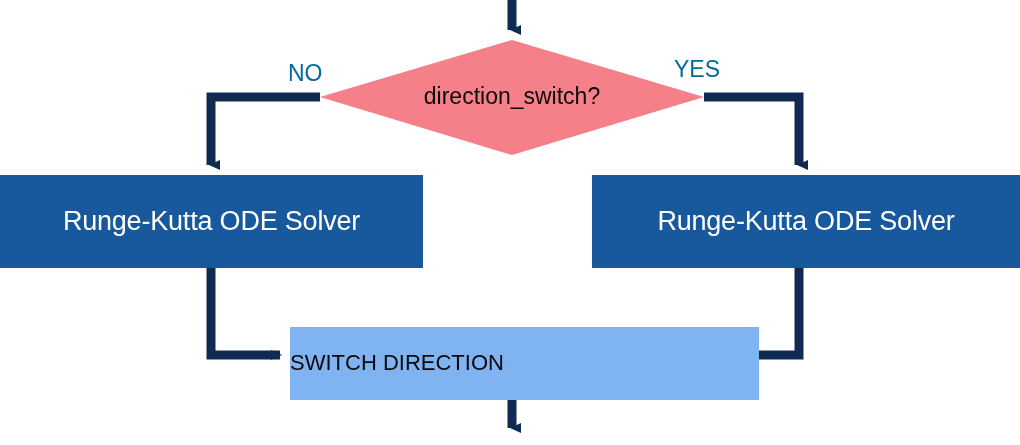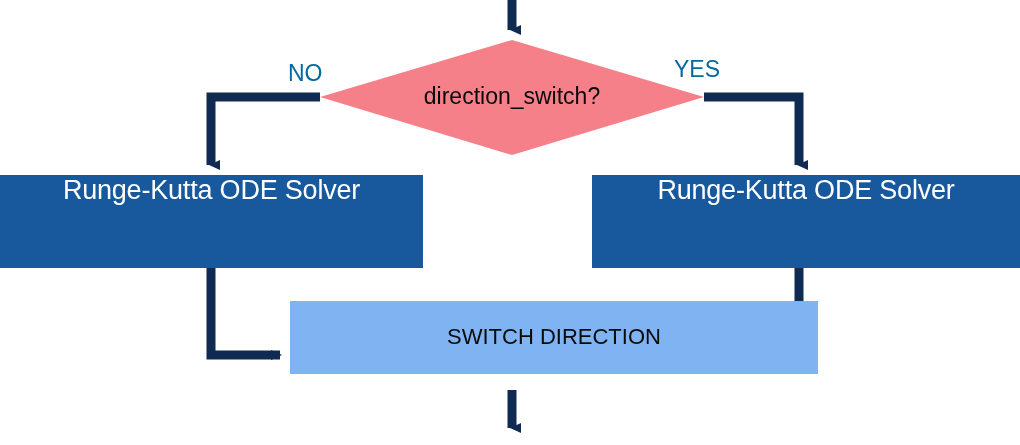--- a/index.html
+++ b/index.html
@@ -31,21 +31,21 @@
     align-items: center;
     justify-content: center;
     text-align: center;
     line-height: 1.12;
     pointer-events: none;
   }
   
   .proc-box {
     position: absolute;
     display: flex;
-    align-items: flex-start;
+    align-items: center;
     justify-content: center;
     text-align: center;
     color: #ffffff;
     font-size: 27px;
     line-height: 1.18;
     letter-spacing: -0.2px;
   }
   .proc-left {
     left: 0px;
     top: 175px;
@@ -66,27 +66,27 @@
     top: 78px;
     width: 352px;
     height: 38px;
     color: #0a0a0a;
     font-size: 23px;
   }
   
   .action-box {
     position: absolute;
     left: 290px;
-    top: 301px;
-    width: 528px;
+    top: 327px;
+    width: 469px;
     height: 73px;
     background: #7FB3F2;
     display: flex;
     flex-direction: column;
-    align-items: center;
+    align-items: flex-start;
     justify-content: center;
     text-align: center;
     color: #0a0a0a;
     font-size: 22px;
     line-height: 1.22;
   }
   
   .branch-label {
     position: absolute;
     color: #0369a1;

